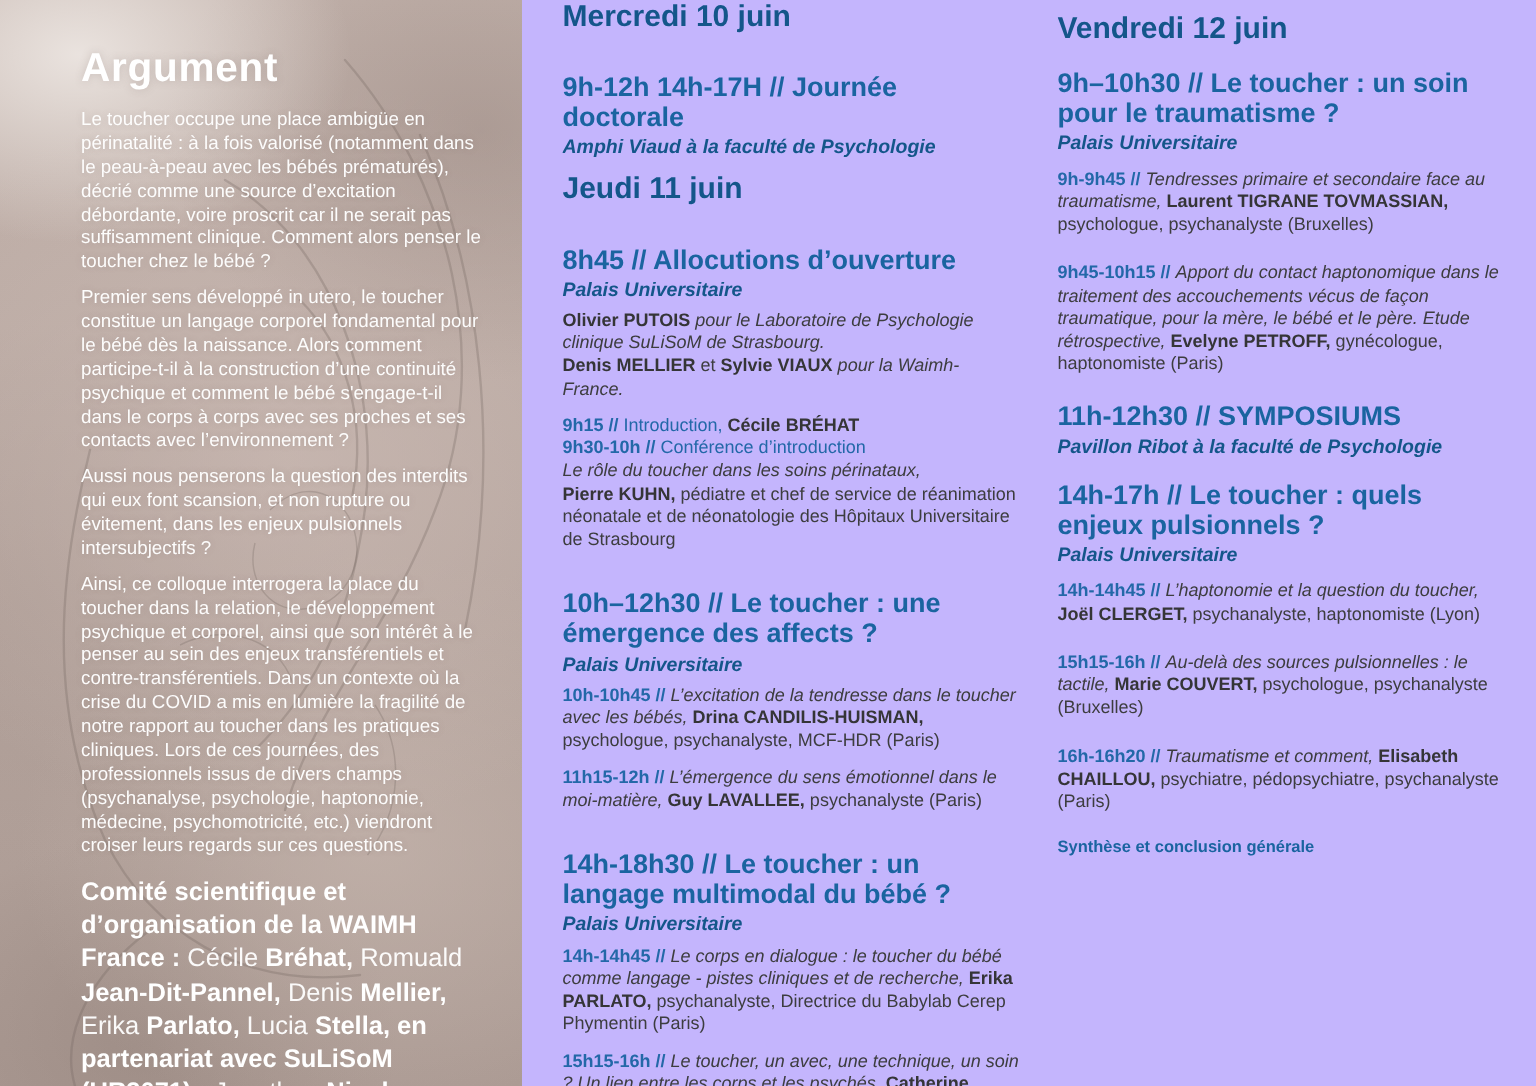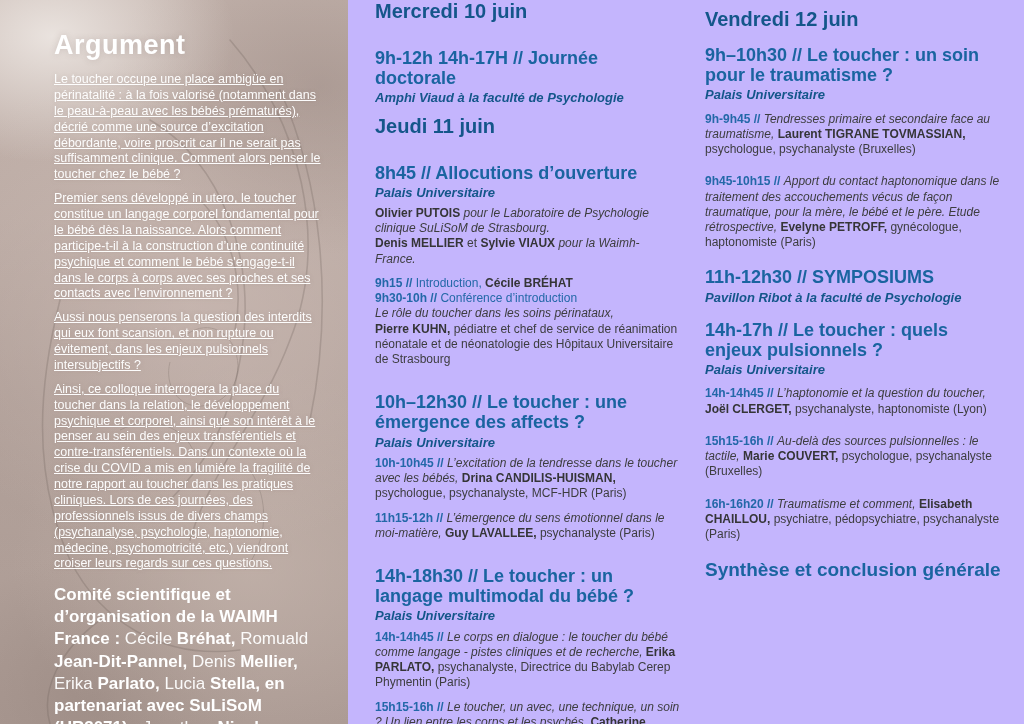--- a/index.html
+++ b/index.html
@@ -20,21 +20,21 @@
       radial-gradient(240px 200px at 28% 96%, rgba(148,131,124,.5), transparent 70%),
       linear-gradient(180deg,#c3b3ac,#aa9992);
     padding:30px 26px 0 54px;
     color:#ffffff;
   }
   .sketch { position:absolute; left:0; top:0; width:348px; height:724px; pointer-events:none; }
   .left-content { position:relative; }
   .arg-title { font-size:27px; font-weight:700; letter-spacing:.5px; margin-bottom:11px;
                text-shadow:0 0 6px rgba(120,100,95,.25); }
   .arg-p { font-size:12.5px; line-height:1.27; margin-bottom:8px; color:rgba(255,255,255,.97);
-           text-shadow:0 0 5px rgba(120,100,95,.2);text-decoration:underline; }
+           text-shadow:0 0 5px rgba(120,100,95,.2); }
   .committee { font-size:17px; line-height:1.3; margin-top:12px; }
   .seg-b { font-weight:700; color:#ffffff; }
   .seg-r { font-weight:400; color:rgba(255,255,255,.95); }
 
   .logo-box{
     margin-top:13px; width:182px; height:52px; background:#ffffff; border-radius:10px;
     display:flex; align-items:center; padding:6px 8px; box-shadow:0 1px 3px rgba(80,60,55,.3);
   }
   .logo-icon{ width:36px; height:40px; background:#cfe2ef; border-radius:4px; flex:0 0 auto;
               display:flex; align-items:center; justify-content:center; }
@@ -46,21 +46,21 @@
   
   .col { position:absolute; top:0; height:724px; overflow:hidden; }
   .col-mid   { left:375px; width:305px; }
   .col-right { left:705px; width:305px; padding-top:8px; }
 
   .blk-day { font-size:20px; line-height:1.15; font-weight:700; color:#14568a; margin:8px 0 3px; }
   .col .blk-day:first-child { margin-top:0; }
   .blk-session { font-size:18px; line-height:1.12; font-weight:700; color:#1a64a0; margin:25px 0 2px; }
   .blk-venue { font-size:13px; line-height:1.25; font-weight:700; font-style:italic; color:#14568a; margin:0 0 5px; }
   .blk-entry { font-size:12px; line-height:1.27; color:#3d3d3f; margin:0 0 9px; }
-  .blk-synthesis { font-size:19px; line-height:1.2; font-weight:700; color:#1a64a0; margin:14px 0 0; }
+  .blk-synthesis { font-size:11px; line-height:1.2; font-weight:700; color:#1a64a0; margin:14px 0 0; }
 
   .col-right .blk-entry { margin-bottom:17px; }
   .col-right .blk-session { margin-top:14px; }
   .col-right .blk-venue { margin-bottom:8px; }
 
   .seg-time { font-weight:700; color:#2368a8; }
   .seg-blue { color:#2368a8; }
   .seg-it   { font-style:italic; color:#3d3d3f; }
   .seg-name { font-weight:700; color:#353537; }
   .seg-plain{ color:#3d3d3f; }

